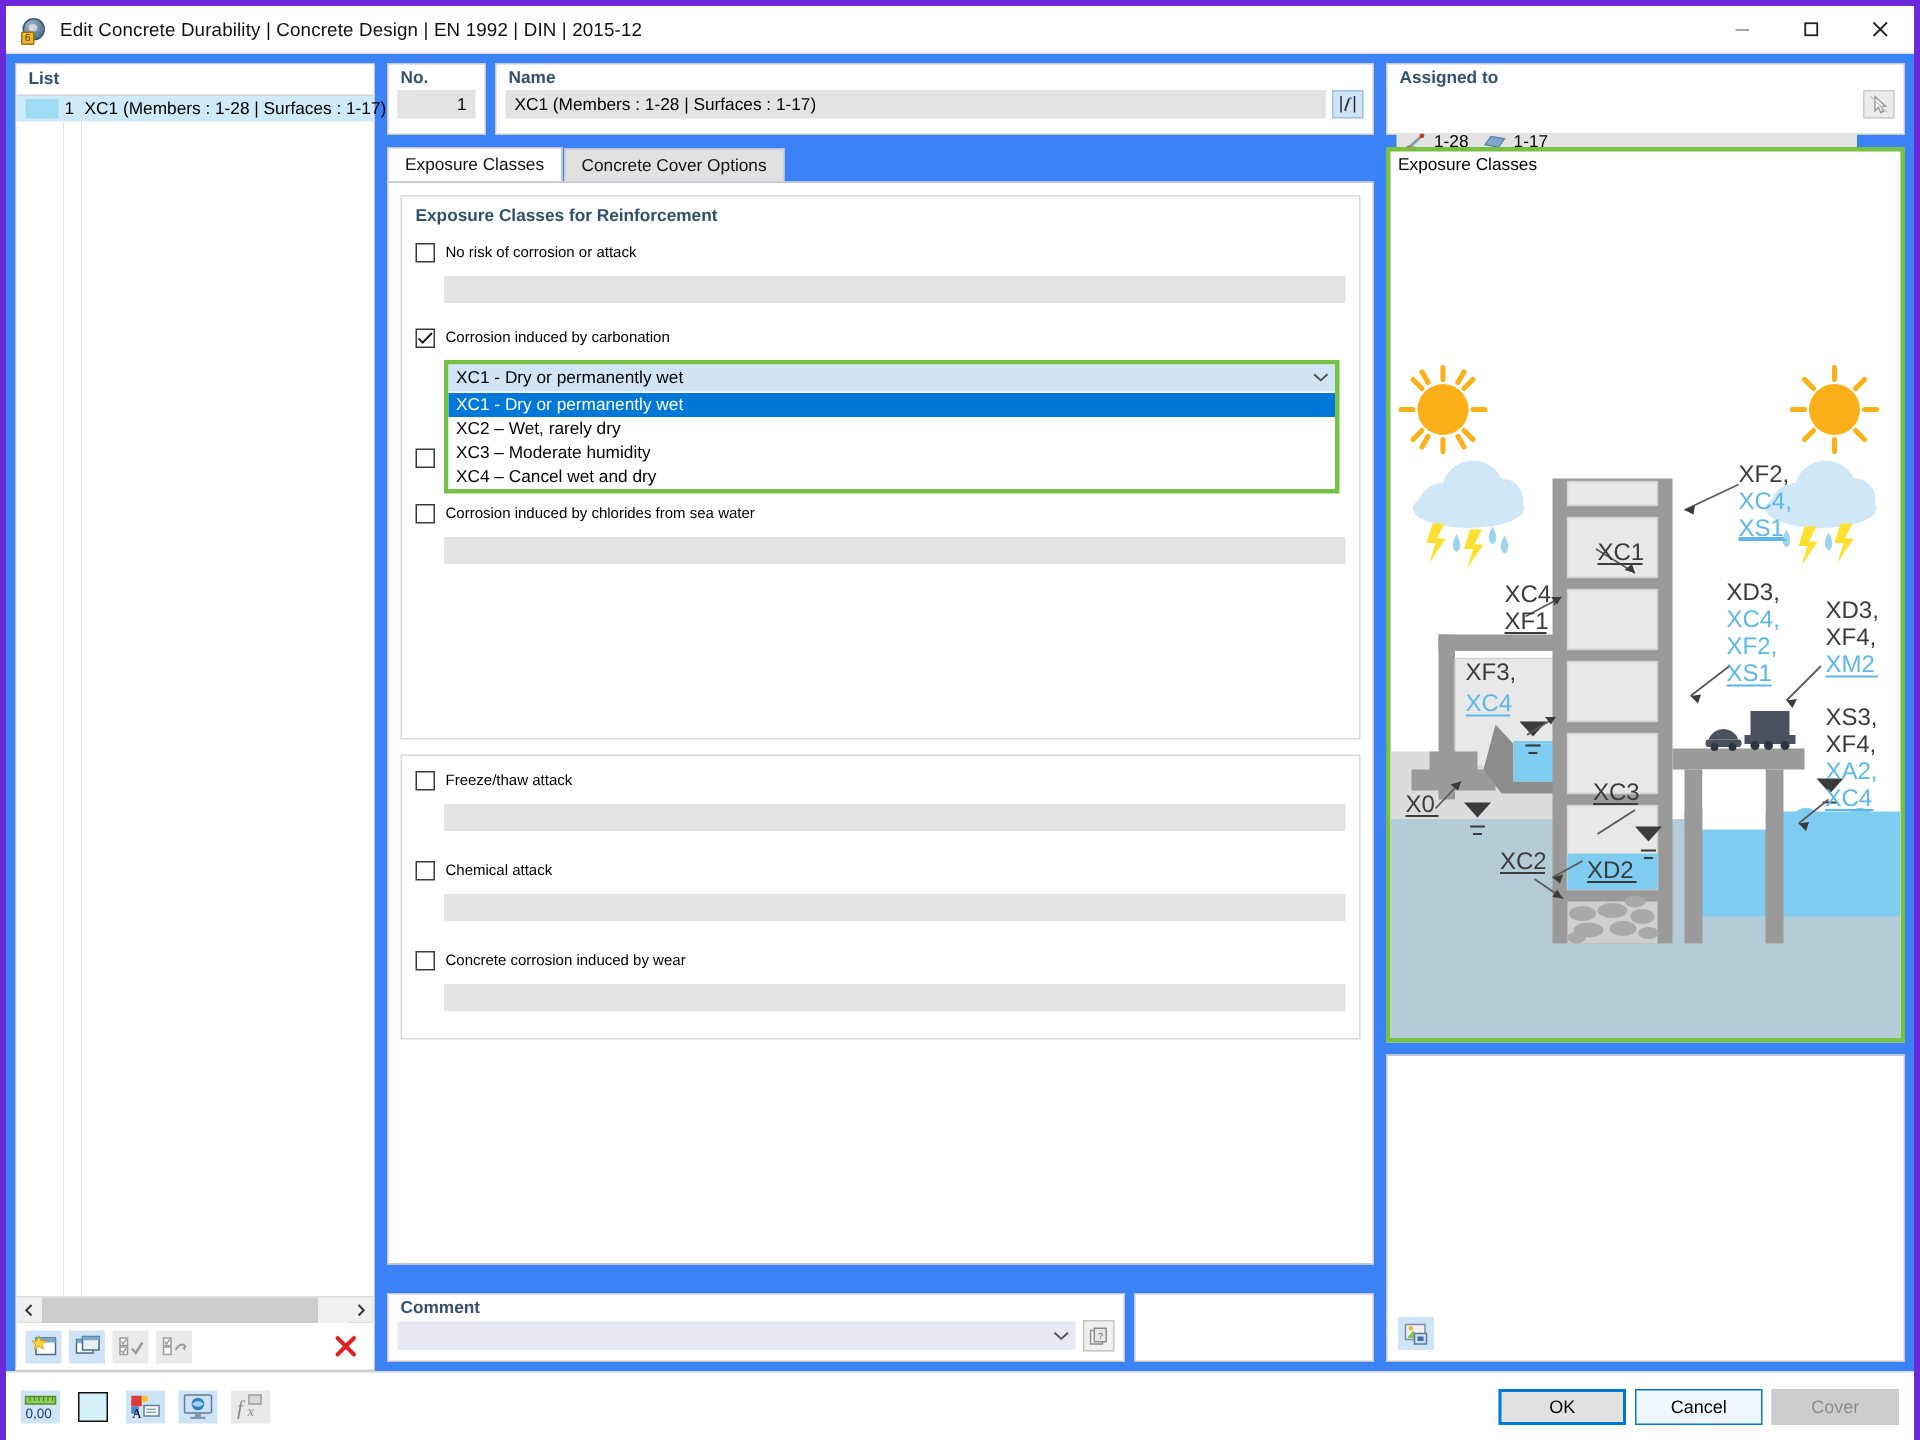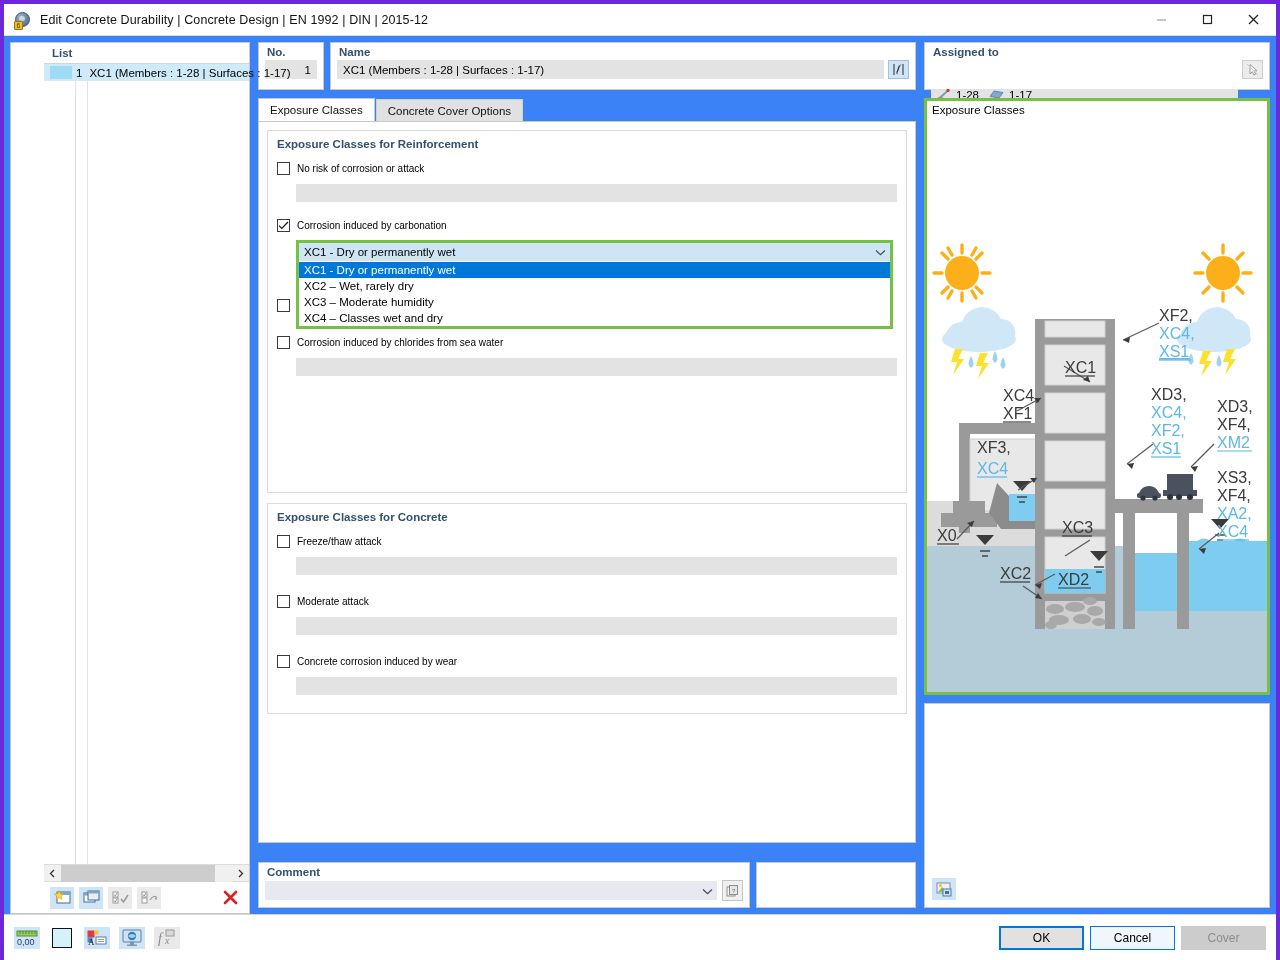--- a/index.html
+++ b/index.html
@@ -59,21 +59,20 @@
   .body { flex: 1; display: flex; padding: 0; position: relative; }
 
   
   .left-panel {
     width: 240px; min-width: 240px;
     margin: 6px 0 0 6px;
     display: flex; flex-direction: column;
     background: #fff;
     border: 1px solid #c8c8c8;
     height: 872px;
-    padding-left: 33px;
   }
   .left-head {
     height: 21px; background: #fff;
     border-bottom: 1px solid #d4d4d4;
     display: flex; align-items: center;
     padding-left: 8px;
     font-weight: bold; font-size: 11.5px; color: #33506e;
   }
   .list-rows { flex: 1; background: #fff; position: relative; }
   .list-row {
@@ -443,49 +442,48 @@
               <span>
                 <svg width="11" height="7" viewBox="0 0 11 7">
                     <polyline points="1,1.5 5.5,5.6 10,1.5" fill="none" stroke="#4a4a4a" stroke-width="1.2"></polyline>
                   </svg>
               </span>
             </div>
             <div class="combo-list">
               <div class="combo-item sel">XC1 - Dry or permanently wet</div>
               <div class="combo-item">XC2 – Wet, rarely dry</div>
               <div class="combo-item">XC3 – Moderate humidity</div>
-              <div class="combo-item">XC4 – Classes wet and dry</div>
+              <div class="combo-item">XC4 – Cancel wet and dry</div>
             </div>
           </div>
 
           <div class="chk-row" style="margin-top:-33px;position:relative;z-index:0">
             <div class="chk"></div>
           </div>
 
           <div class="chk-row" style="margin-top:19px">
             <div class="chk"></div>
             <div class="chk-label">Corrosion induced by chlorides from sea water</div>
           </div>
           <div class="grey-field"></div>
 
           <div style="height:106px"></div>
         </div>
 
         <div class="group">
-          <div class="group-title">Exposure Classes for Concrete</div>
 
           <div class="chk-row">
             <div class="chk"></div>
             <div class="chk-label">Freeze/thaw attack</div>
           </div>
           <div class="grey-field"></div>
 
           <div class="chk-row" style="margin-top:17px">
             <div class="chk"></div>
-            <div class="chk-label">Moderate attack</div>
+            <div class="chk-label">Chemical attack</div>
           </div>
           <div class="grey-field"></div>
 
           <div class="chk-row" style="margin-top:17px">
             <div class="chk"></div>
             <div class="chk-label">Concrete corrosion induced by wear</div>
           </div>
           <div class="grey-field"></div>
           <div style="height:8px"></div>
         </div>

